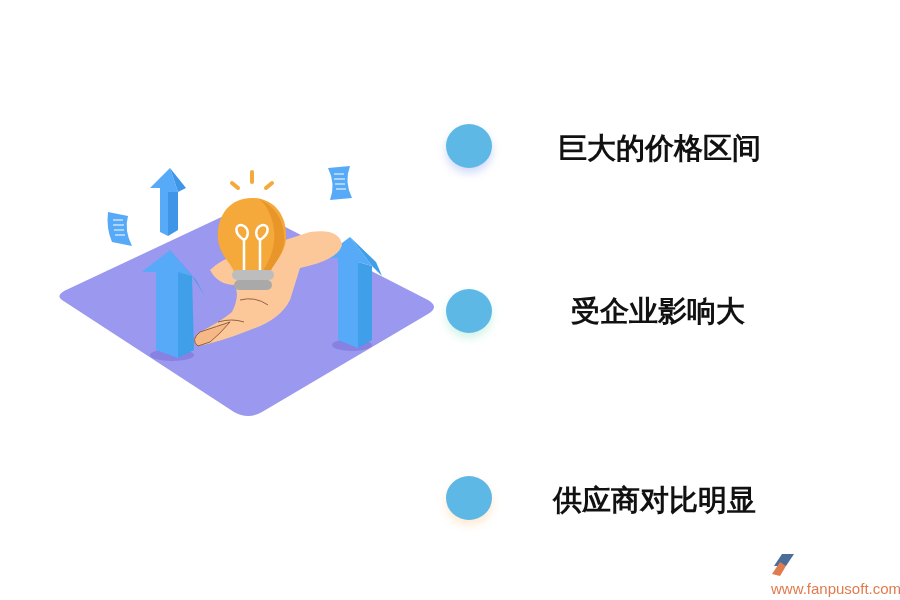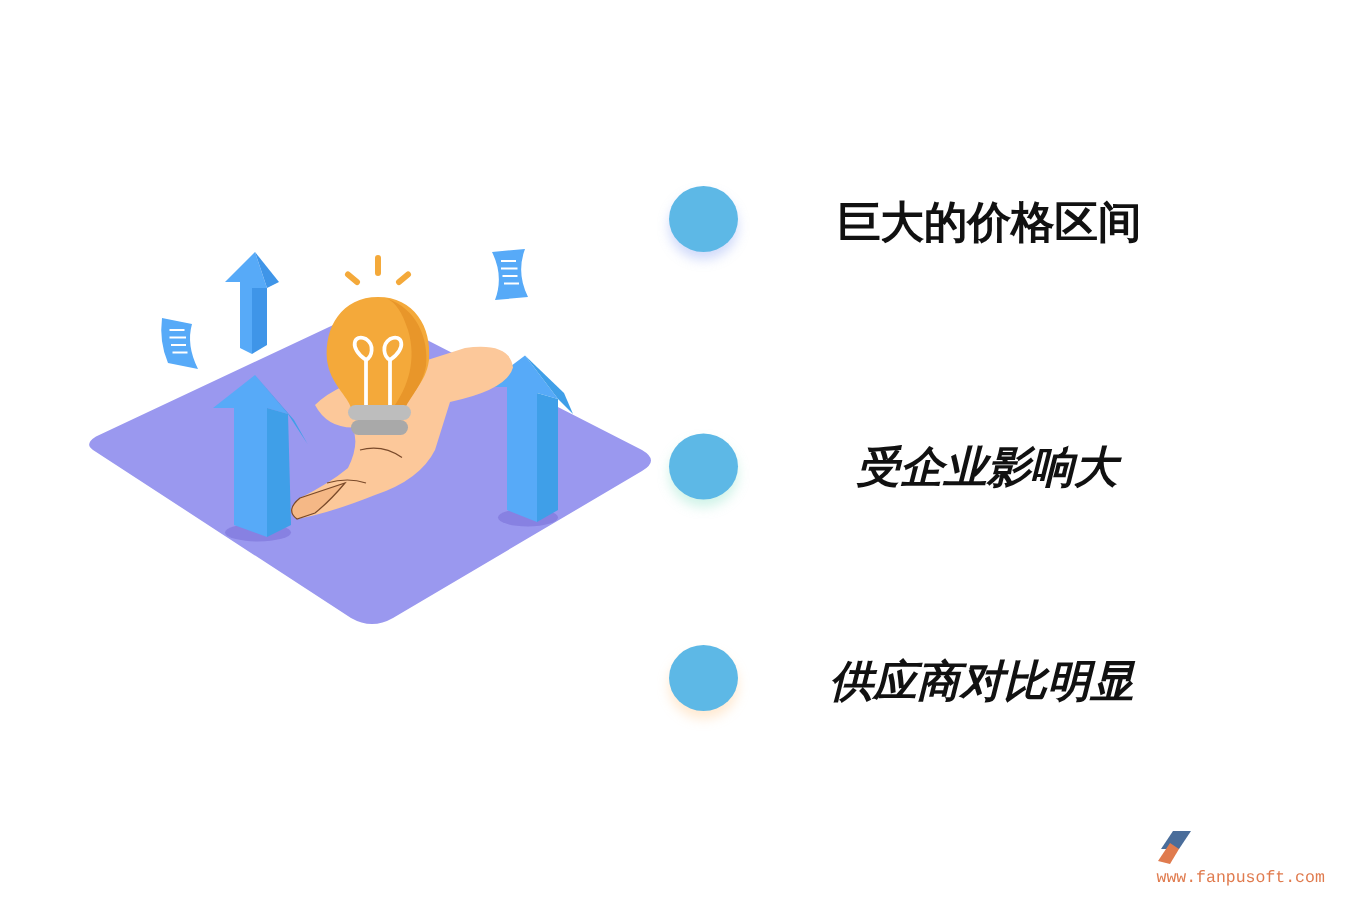--- a/index.html
+++ b/index.html
@@ -20,22 +20,22 @@
     .label {
       position: absolute; font-size: 29px; font-weight: bold; color: #111111;
       white-space: nowrap; letter-spacing: 0px;
     }
     .logo { position: absolute; left: 768px; top: 550px; width: 130px; height: 48px; }
     .logo-name {
       position: absolute; left: 30px; top: 1px; font-size: 22px; color: #4a6d9a;
       font-weight: normal; letter-spacing: 1px; white-space: nowrap;
     }
     .logo-url {
-      position: absolute; left: 3px; top: 30px; font-size: 11px; color: #e07b4e;
-      font-family: Liberation Mono, monospace; white-space: nowrap; text-align: center;
+      position: absolute; left: 3px; top: 30px; font-size: 15px; color: #e07b4e;
+      font-family: Liberation Sans, sans-serif; white-space: nowrap; text-align: center;
     }
   </style>
 </head>
 <body>
 
 <svg class="illustration" viewBox="0 0 460 460" xmlns="http://www.w3.org/2000/svg">
 
   <g>
     <path d="M62,300 Q56,296 64,291 L230,213 Q244,207 258,213 L428,300 Q440,307 428,314 L262,412 Q248,420 234,412 Z" fill="#9a98ef"></path>
   </g>
@@ -87,26 +87,26 @@
     <path d="M328,168 L350,166 Q344,182 352,198 L330,200 Q336,184 328,168 Z" fill="#57aaf8"></path>
     <path d="M334,174 h10 M334,179 h11 M335,184 h10 M336,189 h10" stroke="#ffffff" stroke-width="1.2"></path>
   </g>
 </svg>
 
 <div class="item" style="top:122px;">
   <div class="dot s1" style="top:2px;"></div>
   <div class="label" style="left:558px; top:7px;">巨大的价格区间</div>
 </div>
 
-<div class="item" style="top:287px;font-style:italic;">
+<div class="item" style="top:287px;">
   <div class="dot s2" style="top:2px;"></div>
   <div class="label" style="left:571px; top:5px;">受企业影响大</div>
 </div>
 
-<div class="item" style="top:428px;font-style:italic;">
+<div class="item" style="top:474px;">
   <div class="dot s3" style="top:2px;"></div>
   <div class="label" style="left:553px; top:7px;">供应商对比明显</div>
 </div>
 
 <div class="logo">
   <svg width="28" height="26" viewBox="0 0 28 26" style="position:absolute;left:2px;top:2px;">
     <polygon points="4,14 12,2 24,2 16,14" fill="#4a6d9a"></polygon>
     <polygon points="2,22 10,10 16,14 10,24" fill="#e07b4e"></polygon>
   </svg>
   <span class="logo-url">www.fanpusoft.com</span>

